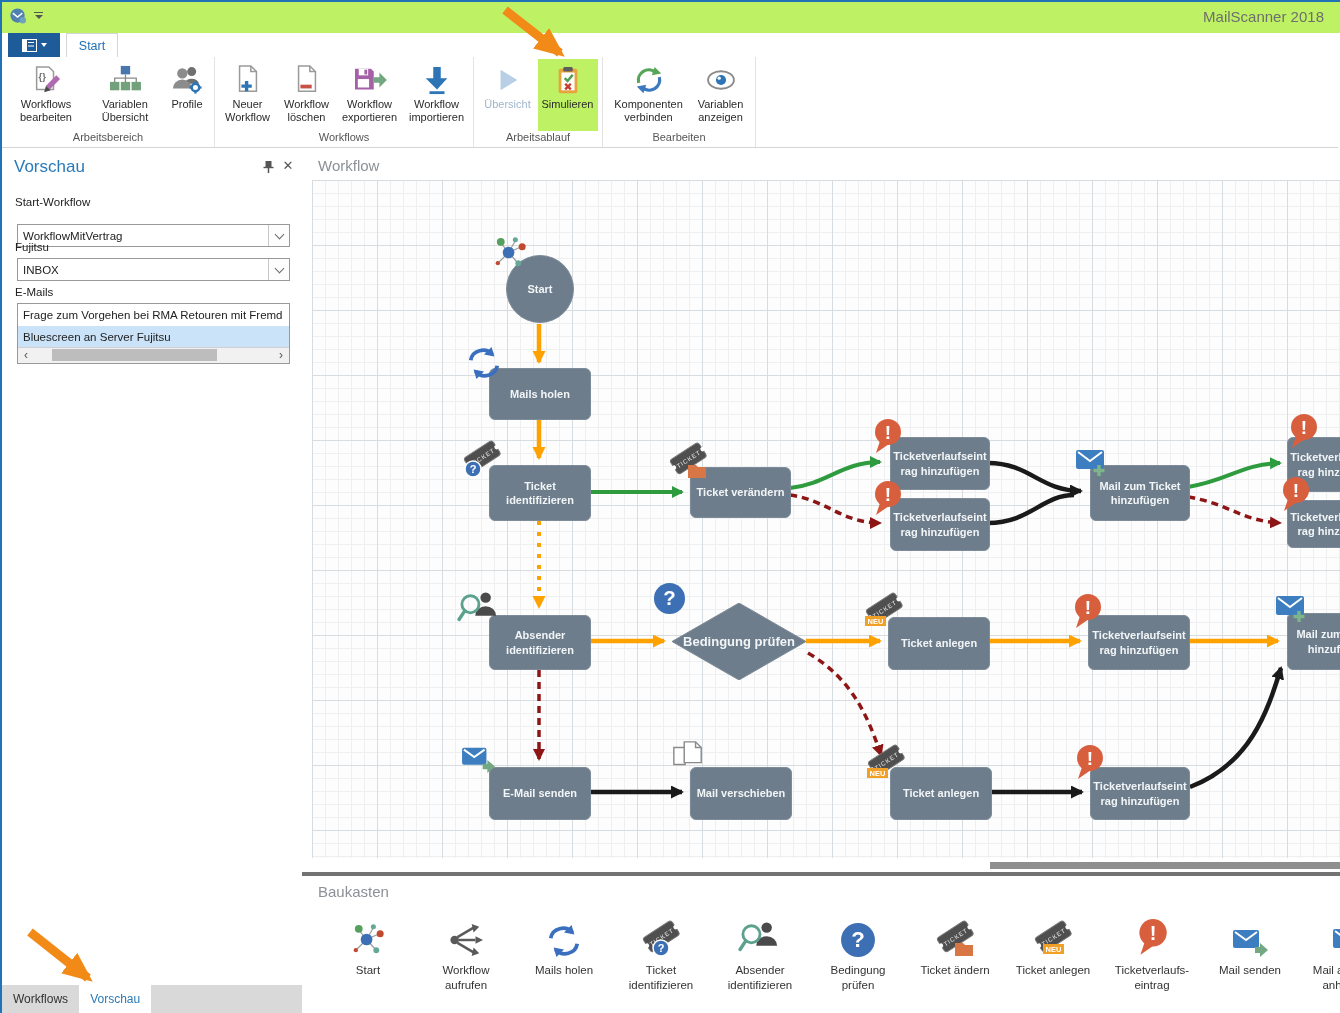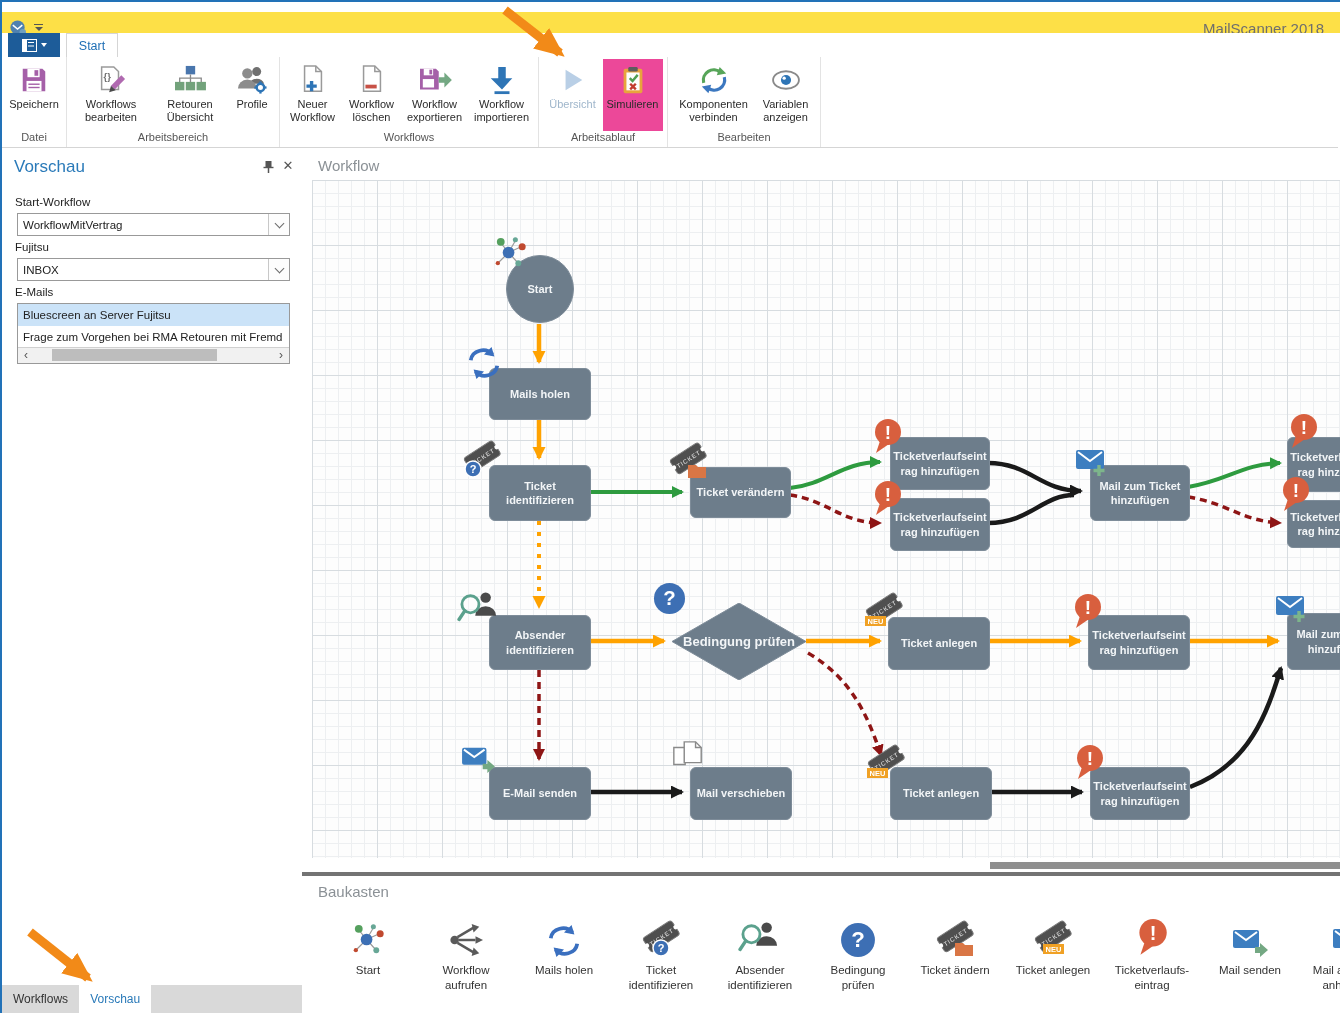--- a/index.html
+++ b/index.html
@@ -2,21 +2,21 @@
 <html><head>
 <meta charset="utf-8">
 <style>
   html,body{margin:0;padding:0;background:#fff;}
   .page{position:relative;width:1340px;height:1013px;overflow:hidden;background:#fff;
         font-family:"Liberation Sans",sans-serif;color:#222;}
   .edge-top{position:absolute;left:0;top:0;width:100%;height:2px;background:#2272b8;z-index:70;}
   .edge-left{position:absolute;left:0;top:0;width:2px;height:100%;background:#2272b8;z-index:70;}
 
   
-  .titlebar{position:absolute;left:0;top:12px;width:100%;height:33px;background:#fde047;}
+  .titlebar{position:absolute;left:0;top:0;width:100%;height:33px;background:#bef264;}
   .app-logo{position:absolute;left:9px;top:7px;width:19px;height:19px;}
   .qat-caret{position:absolute;left:34px;top:12px;width:10px;height:10px;}
   .qat-caret .bar{display:block;width:9px;height:0;border-top:1.6px solid #555;}
   .qat-caret .tri{display:block;margin:2px auto 0;width:0;height:0;border-left:4px solid transparent;border-right:4px solid transparent;border-top:4px solid #555;}
   .win-title{position:absolute;right:16px;top:8px;font-size:15px;color:#6e6e6e;}
 
   
   .tabrow{position:absolute;left:0;top:33px;width:100%;height:24px;background:#fff;}
   .appmenu{position:absolute;left:8px;top:0;width:52px;height:24px;background:#1d5c99;display:flex;align-items:center;justify-content:center;gap:4px;cursor:default;}
   .appmenu .win{width:13px;height:11px;border:1.5px solid #fff;position:relative;}
@@ -26,21 +26,21 @@
   .tab-start{position:absolute;left:66px;top:0;width:50px;height:23px;background:#fff;border:1px solid #d5d5d5;border-bottom:none;
              color:#1f6fb5;font-size:12.5px;display:flex;align-items:center;justify-content:center;}
 
   
   .ribbon{position:absolute;left:2px;top:57px;width:1336px;height:90px;background:#fff;border-bottom:1px solid #d5d5d5;display:flex;}
   .rgroup{position:relative;height:100%;border-right:1px solid #e3e3e3;display:flex;flex-direction:column;padding:0 2px;}
   .rbtns{flex:1;display:flex;justify-content:center;align-items:stretch;gap:1px;padding-top:2px;}
   .rgl{font-size:11px;color:#565656;text-align:center;padding-bottom:4px;}
   .rbtn{display:flex;flex-direction:column;align-items:center;font-size:11px;color:#2b2b2b;text-align:center;line-height:1.18;padding-top:3px;cursor:default;}
   .rbtn .ric{height:36px;display:flex;align-items:center;justify-content:center;}
-  .rbtn.sel{background:#ec4899;}
+  .rbtn.sel{background:#bef264;}
   .rbtn.dis{color:#9fb6cb;}
 
   
   .sidebar{position:absolute;left:2px;top:150px;width:300px;height:835px;background:#fff;border-right:1px solid #cfcfcf;}
   .sb-title{position:absolute;left:12px;top:7px;font-size:17px;color:#2a7ab9;}
   .sb-pin{position:absolute;left:260px;top:10px;width:13px;height:14px;}
   .sb-close{position:absolute;left:279px;top:8px;font-size:13px;color:#555;width:14px;text-align:center;}
   .sb-label{position:absolute;left:13px;font-size:11.5px;color:#222;}
   .combo{position:absolute;left:15px;width:271px;height:21px;border:1px solid #999;background:#fff;display:flex;align-items:center;}
   .combo .val{flex:1;font-size:11.5px;padding-left:5px;white-space:nowrap;overflow:hidden;}
@@ -120,40 +120,20 @@
   <div class="tabrow">
     <div class="appmenu">
       <span class="win"></span>
       <span class="tri"></span>
     </div>
     <div class="tab-start">Start</div>
   </div>
 
   <div class="ribbon">
 
-    <div class="rgroup" style="width:60px">
-      <div class="rbtns">
-        <div class="rbtn" style="width:58px">
-          <span class="ric">
-            <svg width="30" height="30" viewBox="0 0 32 32">
-                <path d="M4 4 h21 l3 3 v21 H4 z" fill="#a560a8"></path>
-                <rect x="9" y="4" width="13" height="9" fill="#fff"></rect>
-                <rect x="16.5" y="5.5" width="4" height="6" fill="#a560a8"></rect>
-                <rect x="8" y="17" width="16" height="11" fill="#fff"></rect>
-                <g stroke="#a560a8" stroke-width="1.5">
-                  <line x1="10" y1="20.5" x2="22" y2="20.5"></line>
-                  <line x1="10" y1="24" x2="22" y2="24"></line>
-                </g>
-              </svg>
-          </span>
-          <span>Speichern</span>
-        </div>
-      </div>
-      <div class="rgl">Datei</div>
-    </div>
 
     <div class="rgroup" style="width:208px">
       <div class="rbtns">
         <div class="rbtn" style="width:80px">
           <span class="ric">
             <svg width="32" height="30" viewBox="0 0 34 32">
                 <path d="M7 2 h13 l5 5 v19 H7 z" fill="#fff" stroke="#9a9a9a" stroke-width="1.6"></path>
                 <text x="9" y="16" font-size="10" fill="#6b6b6b" font-weight="bold">{}</text>
                 <path d="M17 22 L28 11 l4 4 L21 26 z" fill="#b06ab0"></path>
                 <path d="M17 22 l-2 7 7 -2 z" fill="#4a4a4a"></path>
@@ -164,21 +144,21 @@
         <div class="rbtn" style="width:76px">
           <span class="ric">
             <svg width="32" height="30" viewBox="0 0 34 32">
                 <rect x="12.5" y="1" width="10" height="9" fill="#4976ad"></rect>
                 <path d="M17.5 10 v4 M6 18 v-4 h23 v4 M17.5 14 v4" stroke="#8a8a8a" stroke-width="1.4" fill="none"></path>
                 <rect x="1" y="18" width="10" height="9" fill="#72a27b"></rect>
                 <rect x="12.5" y="18" width="10" height="9" fill="#72a27b"></rect>
                 <rect x="24" y="18" width="10" height="9" fill="#72a27b"></rect>
               </svg>
           </span>
-          <span>Retouren Übersicht</span>
+          <span>Variablen Übersicht</span>
         </div>
         <div class="rbtn" style="width:46px">
           <span class="ric">
             <svg width="32" height="30" viewBox="0 0 34 32">
                 <circle cx="22" cy="7" r="4.8" fill="#707070"></circle>
                 <path d="M14 20 a8.5 8 0 0 1 16 0 z" fill="#707070"></path>
                 <circle cx="12" cy="9" r="5.5" fill="#8c8c8c"></circle>
                 <path d="M2 25 a10 9.5 0 0 1 20 0 z" fill="#8c8c8c"></path>
                 <circle cx="26" cy="24" r="4" fill="none" stroke="#2e75b6" stroke-width="2.6"></circle>
                 <g stroke="#2e75b6" stroke-width="2.4">
@@ -301,39 +281,39 @@
     <span class="sb-pin">
       <svg width="13" height="14" viewBox="0 0 13 14">
           <rect x="3.5" y="1" width="6" height="6" fill="#555"></rect>
           <line x1="1.5" y1="7.5" x2="11.5" y2="7.5" stroke="#555" stroke-width="1.4"></line>
           <line x1="6.5" y1="8" x2="6.5" y2="13" stroke="#555" stroke-width="1.5"></line>
         </svg>
     </span>
     <span class="sb-close">✕</span>
 
     <div class="sb-label" style="top:46px">Start-Workflow</div>
-    <div class="combo" style="top:63px">
+    <div class="combo" style="top:74px">
       <span class="val">WorkflowMitVertrag</span>
       <span class="btn">
           <span class="chev"></span>
         </span>
     </div>
 
     <div class="sb-label" style="top:91px">Fujitsu</div>
     <div class="combo" style="top:108px">
       <span class="val">INBOX</span>
       <span class="btn">
           <span class="chev"></span>
         </span>
     </div>
 
     <div class="sb-label" style="top:136px">E-Mails</div>
     <div class="listbox">
+      <div class="lrow">Frage zum Vorgehen bei RMA Retouren mit Fremd</div>
       <div class="lrow selrow">Bluescreen an Server Fujitsu</div>
-      <div class="lrow">Frage zum Vorgehen bei RMA Retouren mit Fremd</div>
       <div class="hscroll">
         <span class="arr">‹</span>
         <span class="track">
             <span class="thumb"></span>
           </span>
         <span class="arr">›</span>
       </div>
     </div>
   </div>
 

